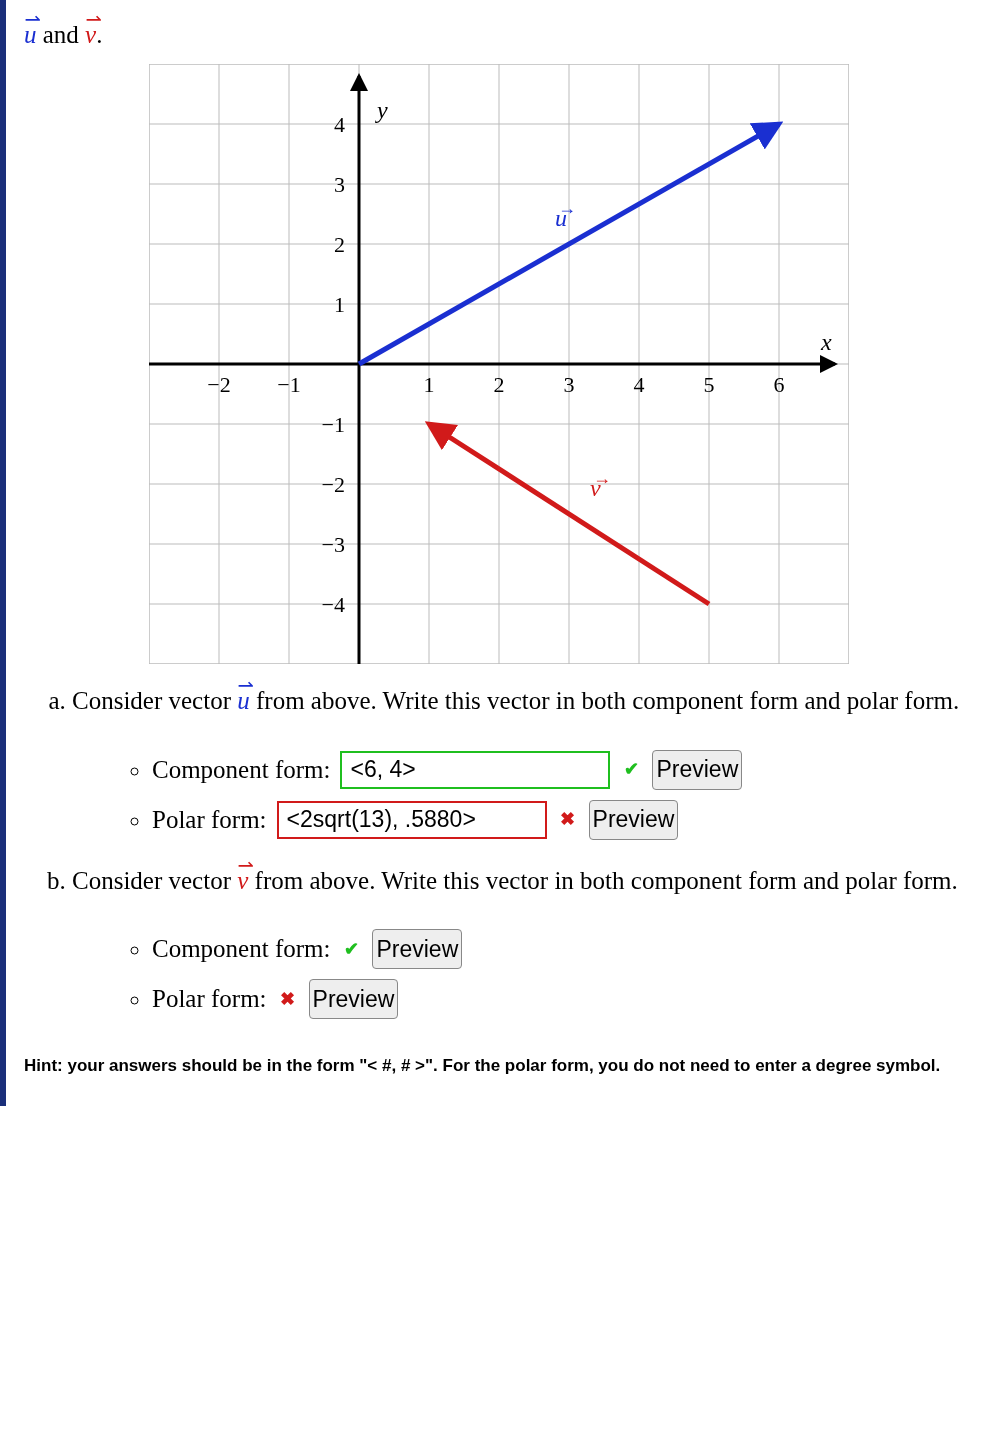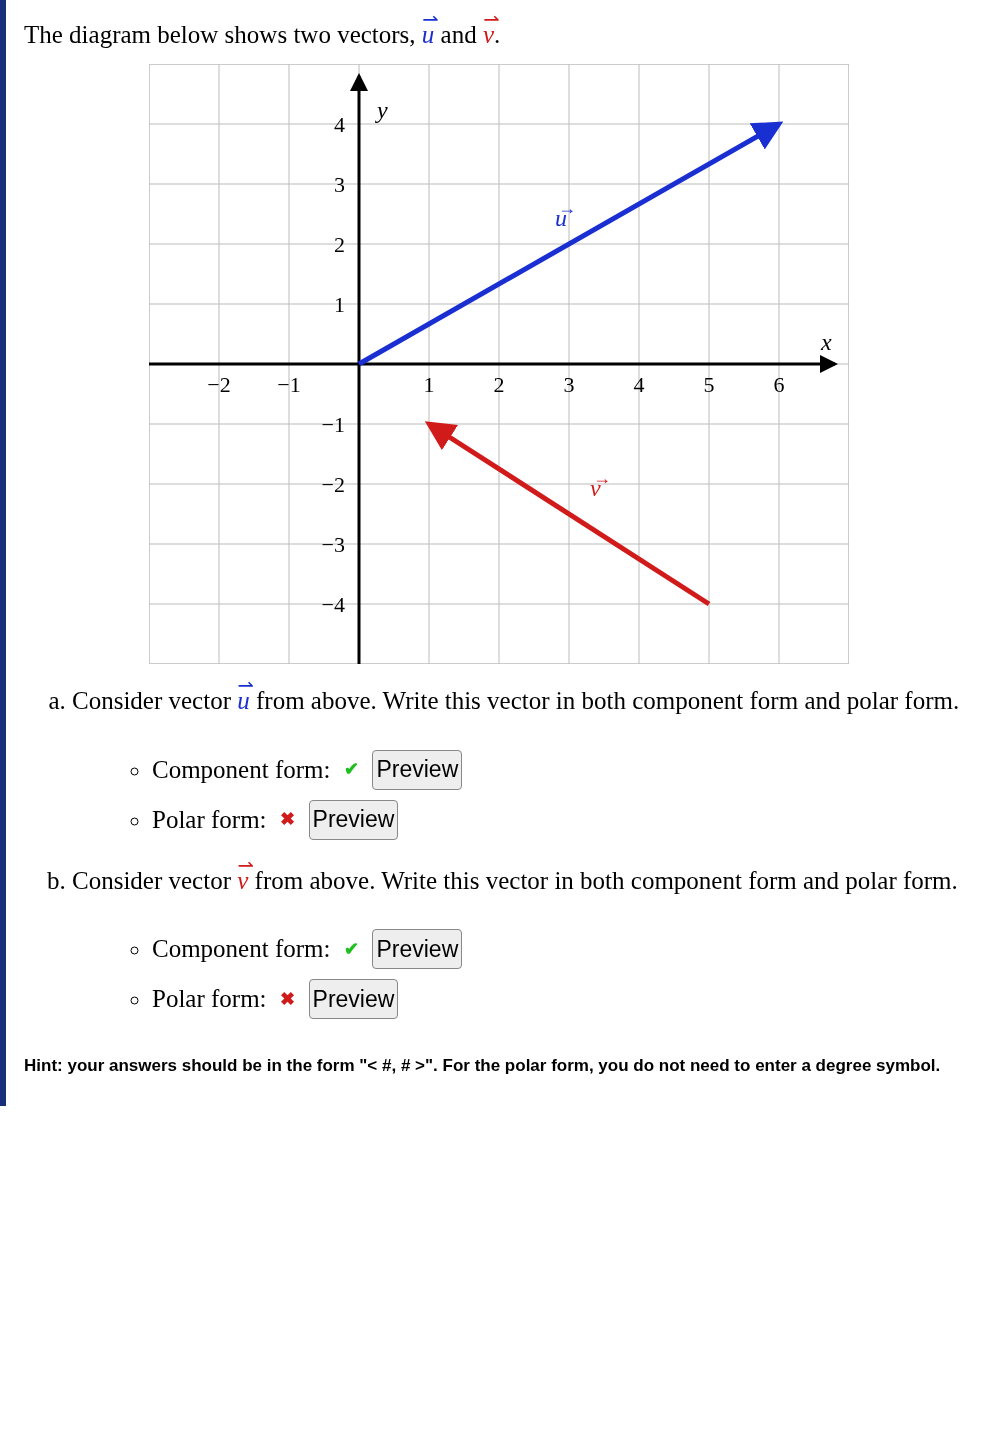--- a/index.html
+++ b/index.html
@@ -84,21 +84,21 @@
     margin-top: 36px;
     line-height: 1.35;
   }
 </style>
 </head>
 <body>
 
 <div class="page">
 
   <div class="intro">
-    <span>The diagram below shows two vectors, </span><span class="vec u-color"><span class="arrow">⇀</span><span>u</span></span><span> and </span><span class="vec v-color"><span class="arrow">⇀</span><span>v</span></span><span>.</span>
+    <span class="vec u-color"><span class="arrow">⇀</span><span>u</span></span><span> and </span><span class="vec v-color"><span class="arrow">⇀</span><span>v</span></span><span>.</span>
   </div>
 
   <div class="chartwrap">
     <svg id="plot" class="plot" width="700" height="600">
         <defs>
           <marker id="arrBlack" viewBox="0 0 12 12" refX="10" refY="6" markerWidth="6" markerHeight="6" orient="auto-start-reverse">
             <path d="M0,0 L12,6 L0,12 z" fill="#000"></path>
           </marker>
           <marker id="arrBlue" viewBox="0 0 12 12" refX="10" refY="6" markerWidth="6" markerHeight="6" orient="auto-start-reverse">
             <path d="M0,0 L12,6 L0,12 z" fill="#1a2fd1"></path>
@@ -159,27 +159,29 @@
       </svg>
   </div>
 
   <ol class="parts">
     <li>
       <span>Consider vector </span><span class="vec u-color"><span class="arrow">⇀</span><span>u</span></span><span> from above. Write this vector in both component form and polar form.</span>
       <ul class="sub">
         <li>
           <div class="line">
             <span>Component form: </span>
+            <input class="ans correct" value="&lt;6, 4&gt;" style="">
             <span class="mark correct">✔</span>
             <button class="preview">Preview</button>
           </div>
         </li>
         <li>
           <div class="line">
             <span>Polar form: </span>
+            <input class="ans incorrect" value="&lt;2sqrt(13), .5880&gt;" style="">
             <span class="mark incorrect">✖</span>
             <button class="preview">Preview</button>
           </div>
         </li>
       </ul>
     </li>
 
     <li>
       <span>Consider vector </span><span class="vec v-color"><span class="arrow">⇀</span><span>v</span></span><span> from above. Write this vector in both component form and polar form.</span>
       <ul class="sub">

